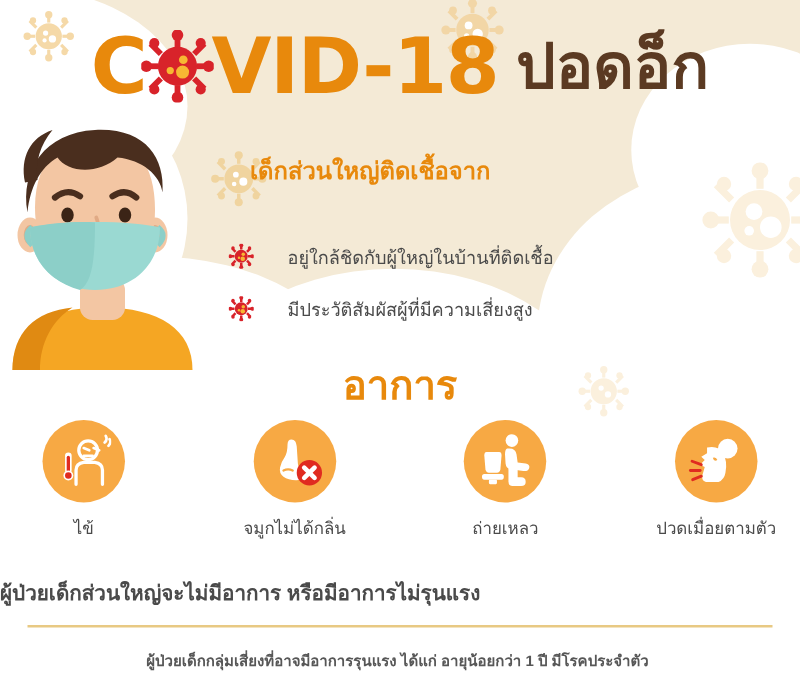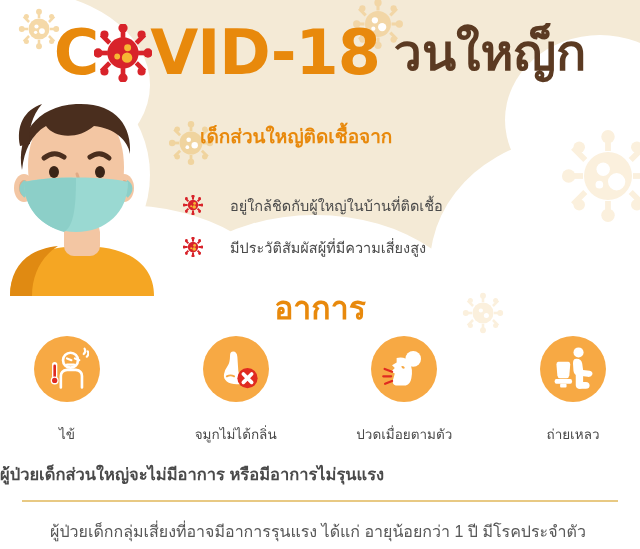--- a/index.html
+++ b/index.html
@@ -106,41 +106,42 @@
   .sym-cell {
     width: 118px;
     display: flex; flex-direction: column; align-items: center;
   }
   .sym-circle {
     width: 66px; height: 66px; border-radius: 50%;
     background: #f7a944;
     display: flex; align-items: center; justify-content: center;
   }
   .sym-label {
-    margin-top: 21px;
+    margin-top: 9px;
     font-size: 13.5px; color: #4a4a4a; text-align: center;
     font-family: "Liberation Sans", sans-serif;
     white-space: nowrap;
   }
 
   
   .note-main {
     position: absolute; left: 0; top: 461px; width: 584px;
     font-size: 16.5px; font-weight: bold; color: #4a4a4a;
     font-family: "Liberation Sans", sans-serif;
   }
   .divider {
     position: absolute; left: 22px; top: 500px; width: 596px; height: 2px;
     background: #e8c983;
   }
   .note-risk {
     position: absolute; left: 0; top: 519px; width: 636px;
     text-align: center;
-    font-size: 16px; color: #575757;
-    font-family: "Liberation Sans", sans-serif;
+    font-size: 12px; color: #575757;
+    font-family: "Liberation Sans", sans-serif;
+    font-weight: bold;
   }
 </style>
 </head>
 <body>
 
 <div id="poster">
 
   <div class="bg-cream"></div>
   <div class="blob blob-tl"></div>
   <div class="blob blob-tl2"></div>
@@ -320,21 +321,21 @@
             <circle cx="82" cy="82" r="7"></circle>
         </g>
         <g fill="#f7b733">
           <circle cx="58" cy="41" r="6"></circle>
           <circle cx="57" cy="58" r="9"></circle>
           <circle cx="40" cy="56" r="5"></circle>
         </g>
       </svg>
     </span>
     <span class="title-vid19">VID-18</span>
-    <span class="title-thai">วนใหญ็ก</span>
+    <span class="title-thai">ปอดอ็ก</span>
   </div>
 
   <div class="boy">
     <svg width="160" height="200" viewBox="0 0 160 200">
 
       <path d="M8 200 C8 168 34 150 80 150 C126 150 152 168 152 200 Z" fill="#f5a623"></path>
       <path d="M8 200 C8 170 26 153 56 150 C40 160 30 178 30 200 Z" fill="#e08a12"></path>
 
       <rect x="62" y="126" width="36" height="34" rx="10" fill="#f3c6a3"></rect>
 
@@ -473,50 +474,50 @@
               <path d="M84 61 L66 79"></path>
           </g>
         </svg>
       </div>
       <div class="sym-label">จมูกไม่ได้กลิ่น</div>
     </div>
 
     <div class="sym-cell">
       <div class="sym-circle">
         <svg width="46" height="46" viewBox="0 0 100 100">
-          <circle cx="70" cy="28" r="17" fill="#ffffff"></circle>
-          <path d="M34 26 q20 -4 28 10 q8 14 4 34 q-2 12 -12 16 l-22 0 q-8 -2 -6 -12 l4 -14 l-8 -4 l8 -8 l-6 -6 l10 -6 Z" fill="#ffffff"></path>
-          <path d="M44 44 q6 -2 8 4 q-6 4 -8 -4 Z" fill="#f7a944"></path>
-          <g stroke="#e02b20" stroke-width="5" stroke-linecap="round">
-            <path d="M24 56 L8 50"></path>
-              <path d="M22 66 L5 66"></path>
-              <path d="M24 76 L9 82"></path>
-          </g>
-        </svg>
-      </div>
-      <div class="sym-label">ปวดเมื่อยตามตัว</div>
-    </div>
-
-    <div class="sym-cell">
-      <div class="sym-circle">
-        <svg width="46" height="46" viewBox="0 0 100 100">
           <g fill="#ffffff">
             <circle cx="62" cy="14" r="11"></circle>
             <path d="M54 28 q14 -2 16 10 l2 14 l14 2 q8 2 6 8 q-2 6 -10 5 l-22 -3 q-8 -1 -9 -10 l-1 -16 q0 -9 4 -10 Z"></path>
             <path d="M62 56 q10 0 10 9 l0 20 q0 8 -8 8 q-8 0 -8 -8 l0 -21 q0 -8 6 -8 Z"></path>
             <path d="M62 78 l16 0 q8 0 8 8 q0 7 -8 7 l-16 0 Z"></path>
             <path d="M18 34 l22 0 q4 0 4 6 l-2 24 q-1 6 -6 6 l-14 0 q-5 0 -6 -6 l-2 -24 q0 -6 4 -6 Z"></path>
             <path d="M14 72 l30 0 q4 0 4 5 q0 5 -4 5 l-30 0 q-4 0 -4 -5 q0 -5 4 -5 Z"></path>
             <rect x="22" y="82" width="14" height="8" rx="2"></rect>
           </g>
         </svg>
       </div>
       <div class="sym-label">ถ่ายเหลว</div>
     </div>
 
+    <div class="sym-cell">
+      <div class="sym-circle">
+        <svg width="46" height="46" viewBox="0 0 100 100">
+          <circle cx="70" cy="28" r="17" fill="#ffffff"></circle>
+          <path d="M34 26 q20 -4 28 10 q8 14 4 34 q-2 12 -12 16 l-22 0 q-8 -2 -6 -12 l4 -14 l-8 -4 l8 -8 l-6 -6 l10 -6 Z" fill="#ffffff"></path>
+          <path d="M44 44 q6 -2 8 4 q-6 4 -8 -4 Z" fill="#f7a944"></path>
+          <g stroke="#e02b20" stroke-width="5" stroke-linecap="round">
+            <path d="M24 56 L8 50"></path>
+              <path d="M22 66 L5 66"></path>
+              <path d="M24 76 L9 82"></path>
+          </g>
+        </svg>
+      </div>
+      <div class="sym-label">ปวดเมื่อยตามตัว</div>
+    </div>
+
 
   </div>
 
   <div class="note-main">ผู้ป่วยเด็กส่วนใหญ่จะไม่มีอาการ หรือมีอาการไม่รุนแรง</div>
   <div class="divider"></div>
   <div class="note-risk">ผู้ป่วยเด็กกลุ่มเสี่ยงที่อาจมีอาการรุนแรง ได้แก่ อายุน้อยกว่า 1 ปี มีโรคประจำตัว</div>
 
 </div>
 
 </body></html>

